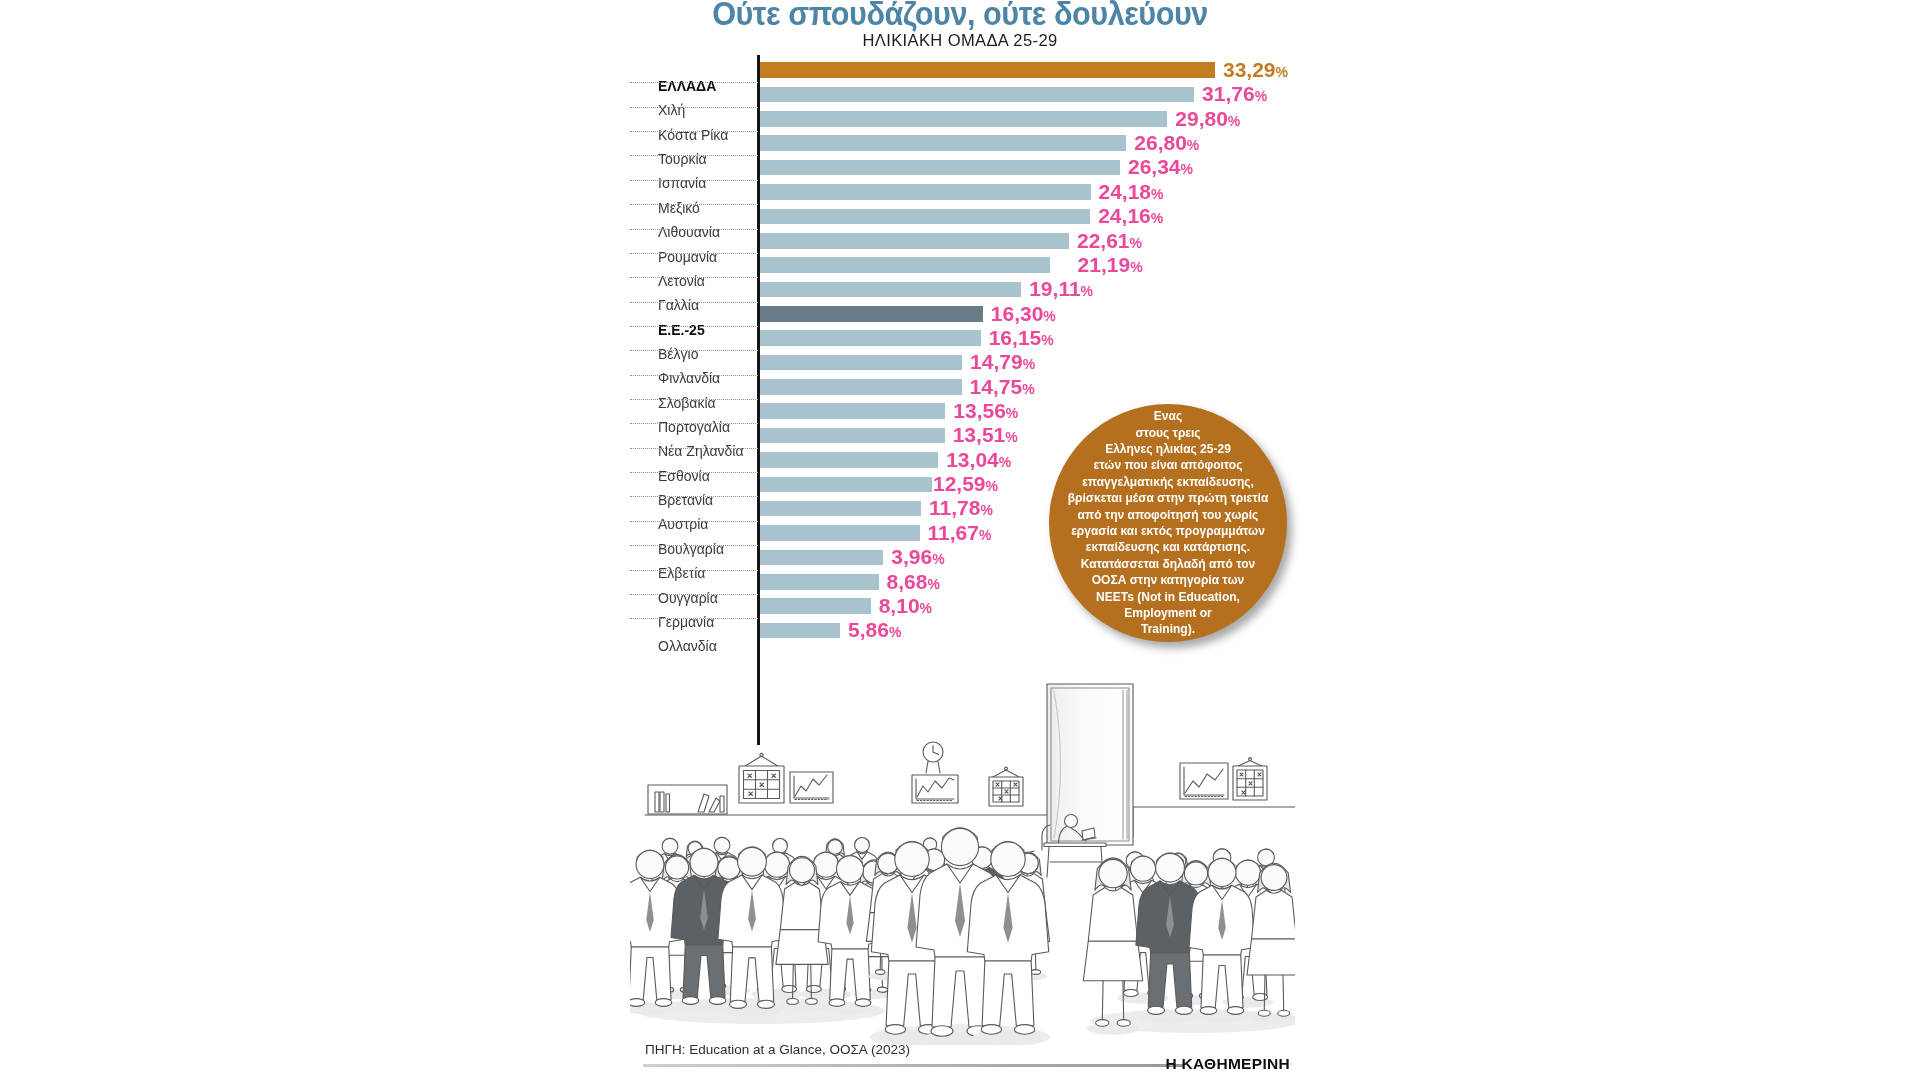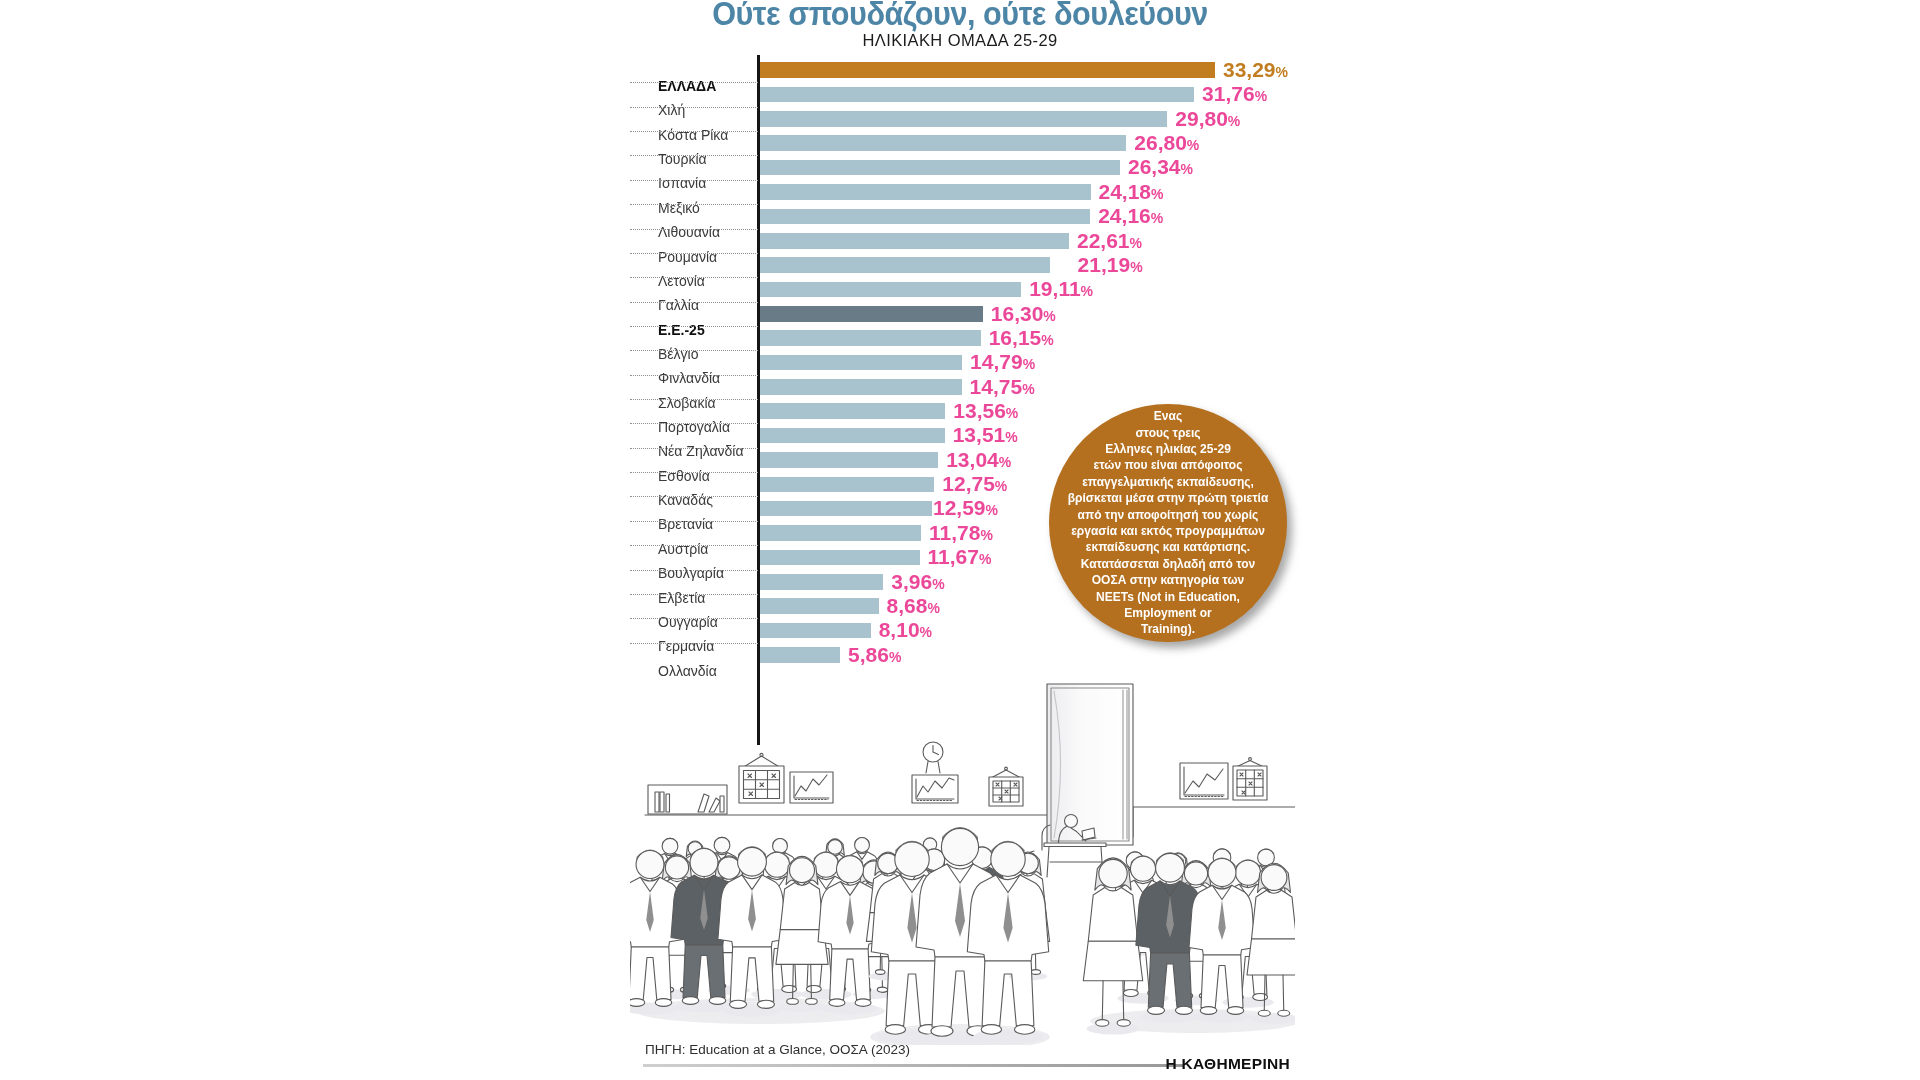--- a/index.html
+++ b/index.html
@@ -148,26 +148,20 @@
         <div class="row ">
           <span class="lbl">Νέα Ζηλανδία</span>
           <div class="bar" style="width: 184.7px;"></div>
           <span class="val" style="left: 322.7px;"><span>13,51</span><span class="pct">%</span></span>
           <div class="sep"></div>
         </div>
         <div class="row ">
           <span class="lbl">Εσθονία</span>
           <div class="bar" style="width: 178.2px;"></div>
           <span class="val" style="left: 316.2px;"><span>13,04</span><span class="pct">%</span></span>
-          <div class="sep"></div>
-        </div>
-        <div class="row ">
-          <span class="lbl">Καναδάς</span>
-          <div class="bar" style="width: 174.3px;"></div>
-          <span class="val" style="left: 312.3px;"><span>12,75</span><span class="pct">%</span></span>
           <div class="sep"></div>
         </div>
         <div class="row ">
           <span class="lbl">Βρετανία</span>
           <div class="bar" style="width: 172.1px;"></div>
           <span class="val" style="left: 303px;"><span>12,59</span><span class="pct">%</span></span>
           <div class="sep"></div>
         </div>
         <div class="row ">
           <span class="lbl">Αυστρία</span>

